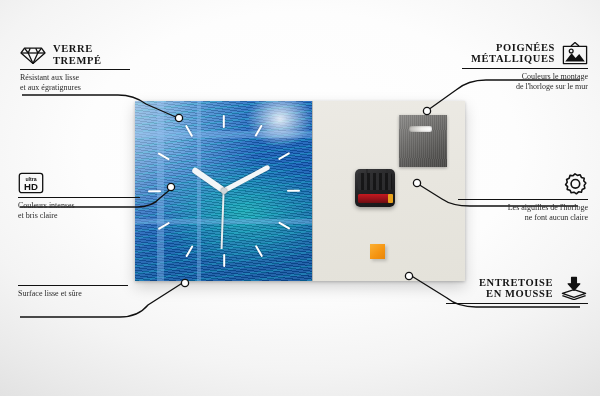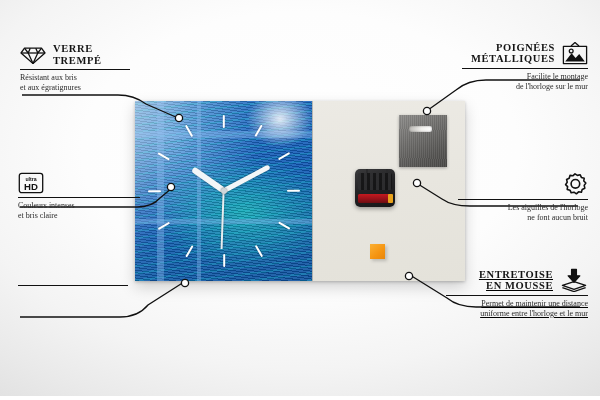--- a/index.html
+++ b/index.html
@@ -215,83 +215,82 @@
           <path d="M4.5,3.2 H21.5 L25,8 L13,18.4 L1,8 Z"></path>
           <path d="M1,8 H25"></path>
           <path d="M4.5,3.2 L8.2,8 L13,18.4 L17.8,8 L21.5,3.2"></path>
           <path d="M8.2,8 L10.2,3.2 M17.8,8 L15.8,3.2"></path>
         </g>
       </svg>
       <div class="c-title">VERRE
 TREMPÉ</div>
     </div>
     <div class="c-rule" style="width:110px"></div>
-    <div class="c-sub">Résistant aux bris
+    <div class="c-sub">Résistant aux lisse
 et aux égratignures</div>
   </div>
 
   <div class="callout left" style="left:18px;top:172px;width:122px;">
     <div class="c-head">
       <svg class="ic" width="26" height="22" viewBox="0 0 26 22">
         <rect x="1.3" y="1.3" width="23.4" height="19.4" rx="2.4" fill="none" stroke="#111" stroke-width="1.3"></rect>
         <text x="13" y="9" font-family="Liberation Sans, sans-serif" font-size="5.2" font-weight="bold" fill="#111" text-anchor="middle">ultra</text>
         <text x="13" y="18.2" font-family="Liberation Sans, sans-serif" font-size="9.6" font-weight="bold" fill="#111" text-anchor="middle">HD</text>
       </svg>
     </div>
     <div class="c-rule" style="width:122px"></div>
     <div class="c-sub">Couleurs intenses
 et bris claire</div>
   </div>
 
   <div class="callout left" style="left:18px;top:282px;width:110px;">
     <div class="c-rule" style="width:110px"></div>
+    <div class="c-sub">Surface lisse et sûre</div>
   </div>
 
   <div class="callout right" style="left:462px;top:41px;width:126px;">
     <div class="c-head">
       <div class="c-title">POIGNÉES
 MÉTALLIQUES</div>
       <svg class="ic" width="26" height="24" viewBox="0 0 26 24">
         <g fill="none" stroke="#111" stroke-width="1.3" stroke-linejoin="round">
           <path d="M9,5 L13,1.6 L17,5"></path>
           <rect x="1.4" y="5.4" width="23.2" height="17.2"></rect>
           <path d="M3.2,20.4 L9.6,12.2 L13.6,17 L17.2,13 L22.8,20.4 Z" fill="#111" stroke="none"></path>
           <circle cx="9.2" cy="10" r="1.9"></circle>
         </g>
       </svg>
     </div>
     <div class="c-rule" style="width:126px;margin-left:auto"></div>
-    <div class="c-sub">Facilite le montage
+    <div class="c-sub">Couleurs le montage
 de l'horloge sur le mur</div>
   </div>
 
   <div class="callout right" style="left:458px;top:172px;width:130px;">
     <div class="c-head">
       <svg class="ic" width="26" height="24" viewBox="0 0 26 24">
         <g fill="none" stroke="#111" stroke-width="1.6" stroke-linejoin="round">
           <path d="M13,1.8 L15.4,3.4 L18.2,2.8 L19.4,5.4 L22.2,6.2 L21.8,9 L23.8,11 L22.2,13.4 L22.8,16.2 L20.2,17.4 L19.4,20.2 L16.6,19.8 L14.4,21.8 L12,20.2 L9.2,20.8 L8,18.2 L5.2,17.4 L5.6,14.6 L3.6,12.6 L5.2,10.2 L4.6,7.4 L7.2,6.2 L8,3.4 L10.8,3.8 Z"></path>
           <circle cx="13.4" cy="11.8" r="4.3"></circle>
         </g>
       </svg>
     </div>
     <div class="c-rule" style="width:130px;margin-left:auto"></div>
     <div class="c-sub">Les aiguilles de l'horloge
-ne font aucun bruit</div>
-  </div>
-
-  <div class="callout right" style="left:446px;top:268px;width:142px;text-decoration:underline;">
+ne font aucun claire</div>
+  </div>
+
+  <div class="callout right" style="left:446px;top:276px;width:142px;">
     <div class="c-head">
       <div class="c-title">ENTRETOISE
 EN MOUSSE</div>
       <svg class="ic" width="28" height="24" viewBox="0 0 28 24">
         <g fill="none" stroke="#111" stroke-width="1.3" stroke-linejoin="round">
           <path d="M11.6,1.4 h4.8 v6.4 h3.4 L14,14.2 L8.2,7.8 h3.4 Z" fill="#111"></path>
           <path d="M14,13.6 L25.6,17.4 L14,21.4 L2.4,17.4 Z"></path>
           <path d="M2.4,19.6 L14,23.6 L25.6,19.6"></path>
         </g>
       </svg>
     </div>
     <div class="c-rule" style="width:142px;margin-left:auto"></div>
-    <div class="c-sub">Permet de maintenir une distance
-uniforme entre l'horloge et le mur</div>
   </div>
 
 </div>
 
 </body></html>

